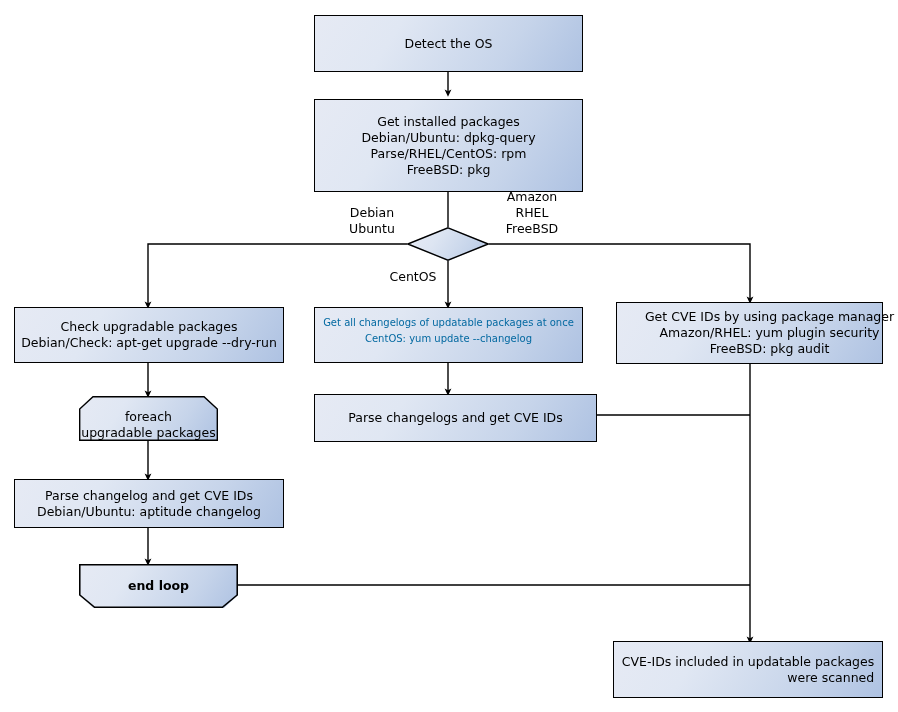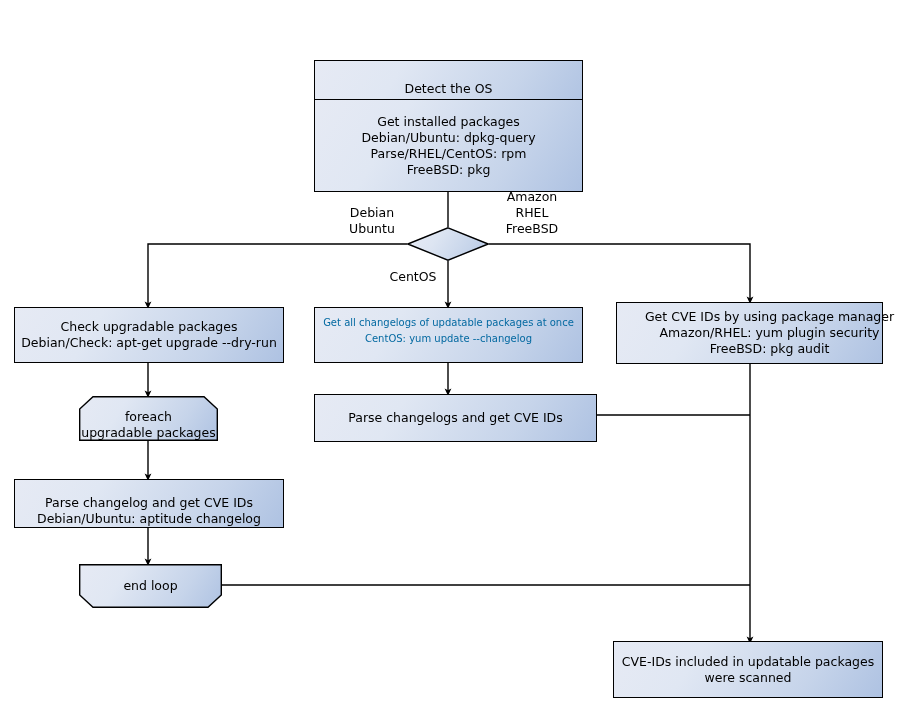--- a/index.html
+++ b/index.html
@@ -139,21 +139,21 @@
       <path d="M222,585 L750,585"></path>
 
       <line x1="448" y1="363" x2="448" y2="392" marker-end="url(#arrow)"></line>
 
       <path d="M583,415 L750,415"></path>
 
       <line x1="750" y1="364" x2="750" y2="640" marker-end="url(#arrow)"></line>
     </g>
   </svg>
 
-  <div class="node box" style="left:314px; top:15px; width:269px; height:57px;margin-top:45px;">
+  <div class="node box" style="left:314px; top:15px; width:269px; height:57px;">
     <div class="nodetext">Detect the OS</div>
   </div>
 
   <div class="node box" style="left:314px; top:99px; width:269px; height:93px;">
     <div class="nodetext">
       <div>Get installed packages</div>
       <div>Debian/Ubuntu: dpkg-query</div>
       <div>Parse/RHEL/CentOS: rpm</div>
       <div>FreeBSD: pkg</div>
     </div>
@@ -210,35 +210,35 @@
     <div class="nodetext">
       <div>foreach</div>
       <div>upgradable  packages</div>
     </div>
   </div>
 
   <div class="node box" style="left:314px; top:394px; width:283px; height:48px;">
     <div class="nodetext">Parse changelogs and get CVE IDs</div>
   </div>
 
-  <div class="node box" style="left:14px; top:479px; width:270px; height:49px;align-items:flex-end;">
+  <div class="node box" style="left:14px; top:479px; width:270px; height:49px;">
     <div class="nodetext">
       <div>Parse changelog and get  CVE IDs</div>
       <div>Debian/Ubuntu: aptitude changelog</div>
     </div>
   </div>
 
-  <div class="node loop-end" style="left:79px; top:564px; width:143px; height:44px;">
+  <div class="node loop-end" style="left:79px; top:564px; width:159px; height:44px;font-weight:bold;">
     <div class="shape"></div>
     <svg class="outline" viewBox="0 0 143 44" preserveAspectRatio="none">
       <polygon points="0.7,0.7 142.3,0.7 142.3,31 129,43.3 14,43.3 0.7,31" fill="none" stroke="#000000" stroke-width="1.4"></polygon>
     </svg>
     <div class="nodetext">end loop</div>
   </div>
 
-  <div class="node box" style="left:613px; top:641px; width:270px; height:57px;">
+  <div class="node box" style="left:613px; top:641px; width:270px; height:57px;text-align:right;">
     <div class="nodetext">
       <div>CVE-IDs included in updatable packages</div>
       <div>were scanned</div>
     </div>
   </div>
 
 </div>
 
 </body></html>

